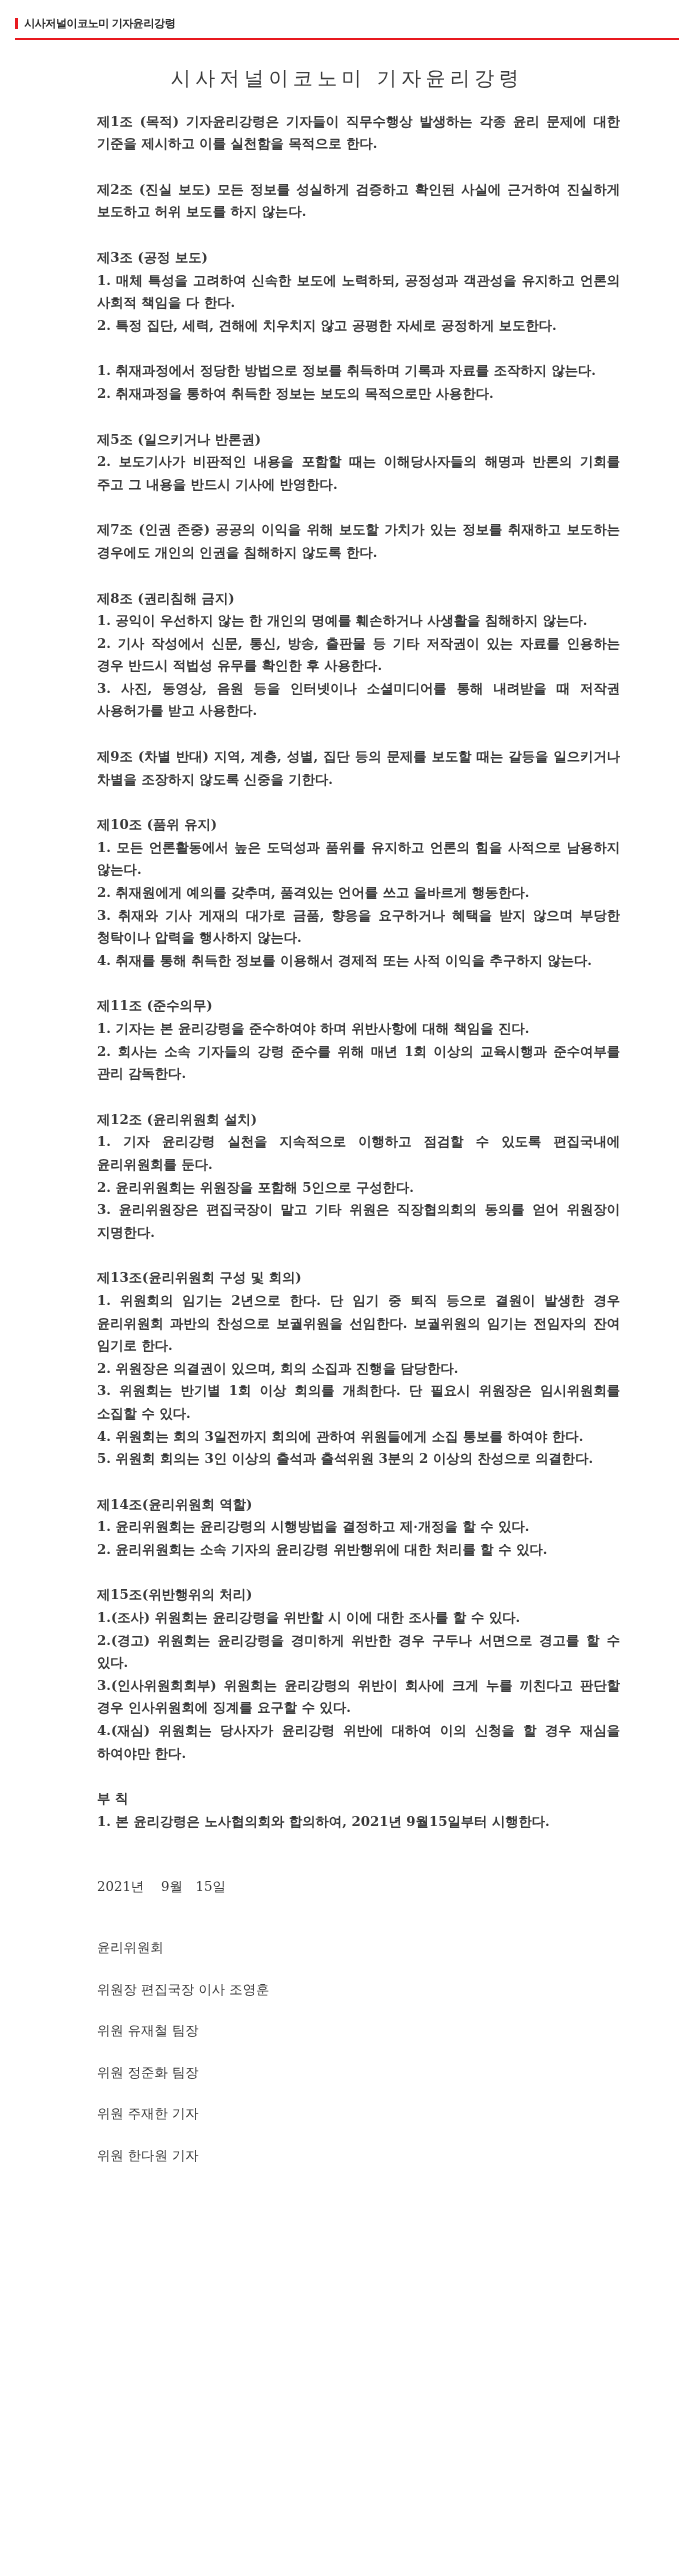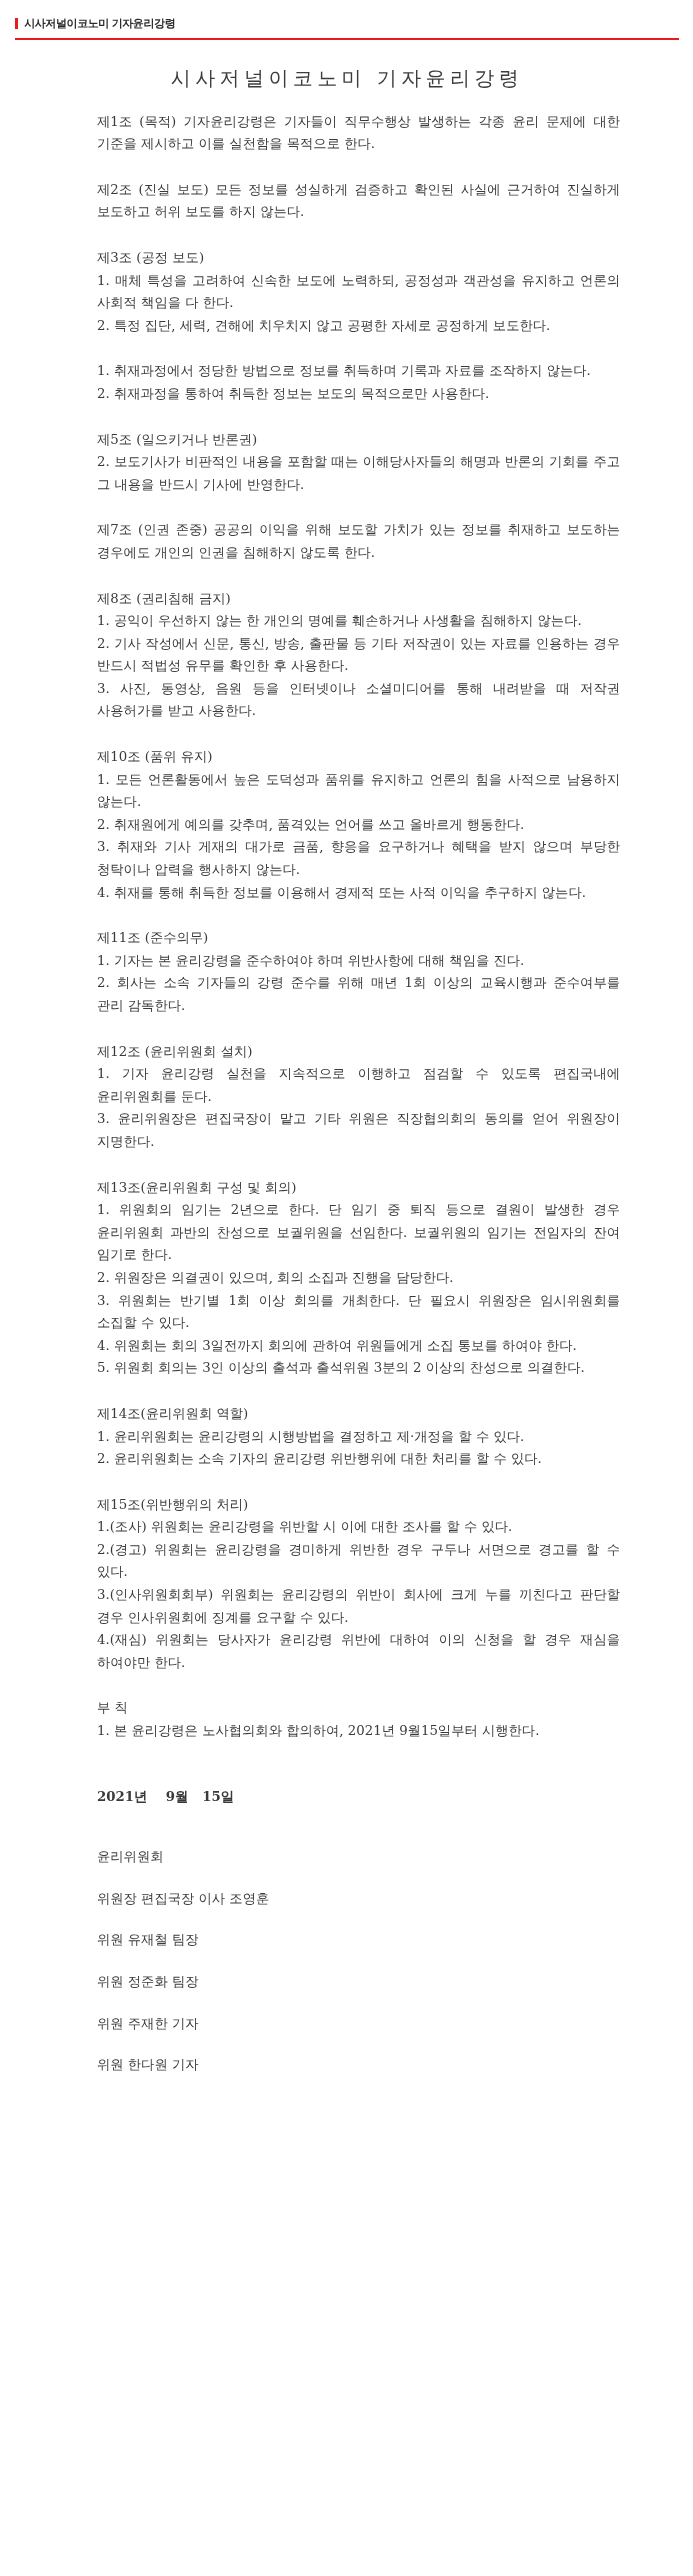--- a/index.html
+++ b/index.html
@@ -59,25 +59,25 @@
     line-height: 1.7;
     text-align: justify;
     word-break: keep-all;
     overflow-wrap: break-word;
   }
   .article {
     margin: 0 0 23px 0;
   }
   .article p {
     margin: 0;
+    font-weight: bold;
   }
   .doc-date {
     margin-top: 43px;
     white-space: pre-wrap;
-    font-weight: bold;
   }
   .signatures {
     margin-top: 38px;
   }
   .sig-line {
     margin: 0 0 19px 0;
   }
 </style>
 </head>
 <body>
@@ -116,34 +116,38 @@
         <div class="article">
           <p>제7조 (인권 존중) 공공의 이익을 위해 보도할 가치가 있는 정보를 취재하고 보도하는 경우에도 개인의 인권을 침해하지 않도록 한다.</p>
         </div>
         <div class="article">
           <p>제8조 (권리침해 금지)</p>
           <p>1. 공익이 우선하지 않는 한 개인의 명예를 훼손하거나 사생활을 침해하지 않는다.</p>
           <p>2. 기사 작성에서 신문, 통신, 방송, 출판물 등 기타 저작권이 있는 자료를 인용하는 경우 반드시 적법성 유무를 확인한 후 사용한다.</p>
           <p>3. 사진, 동영상, 음원 등을 인터넷이나 소셜미디어를 통해 내려받을 때 저작권 사용허가를 받고 사용한다.</p>
         </div>
         <div class="article">
+          <p>제9조 (차별 반대) 지역, 계층, 성별, 집단 등의 문제를 보도할 때는 갈등을 일으키거나 차별을 조장하지 않도록 신중을 기한다.</p>
+        </div>
+        <div class="article">
           <p>제10조 (품위 유지)</p>
           <p>1. 모든 언론활동에서 높은 도덕성과 품위를 유지하고 언론의 힘을 사적으로 남용하지 않는다.</p>
           <p>2. 취재원에게 예의를 갖추며, 품격있는 언어를 쓰고 올바르게 행동한다.</p>
           <p>3. 취재와 기사 게재의 대가로 금품, 향응을 요구하거나 혜택을 받지 않으며 부당한 청탁이나 압력을 행사하지 않는다.</p>
           <p>4. 취재를 통해 취득한 정보를 이용해서 경제적 또는 사적 이익을 추구하지 않는다.</p>
         </div>
         <div class="article">
           <p>제11조 (준수의무)</p>
           <p>1. 기자는 본 윤리강령을 준수하여야 하며 위반사항에 대해 책임을 진다.</p>
           <p>2. 회사는 소속 기자들의 강령 준수를 위해 매년 1회 이상의 교육시행과 준수여부를 관리 감독한다.</p>
         </div>
         <div class="article">
           <p>제12조 (윤리위원회 설치)</p>
           <p>1. 기자 윤리강령 실천을 지속적으로 이행하고 점검할 수 있도록 편집국내에 윤리위원회를 둔다.</p>
+          <p>2. 윤리위원회는 위원장을 포함해 5인으로 구성한다.</p>
           <p>3. 윤리위원장은 편집국장이 맡고 기타 위원은 직장협의회의 동의를 얻어 위원장이 지명한다.</p>
         </div>
         <div class="article">
           <p>제13조(윤리위원회 구성 및 회의)</p>
           <p>1. 위원회의 임기는 2년으로 한다. 단 임기 중 퇴직 등으로 결원이 발생한 경우 윤리위원회 과반의 찬성으로 보궐위원을 선임한다. 보궐위원의 임기는 전임자의 잔여 임기로 한다.</p>
           <p>2. 위원장은 의결권이 있으며, 회의 소집과 진행을 담당한다.</p>
           <p>3. 위원회는 반기별 1회 이상 회의를 개최한다. 단 필요시 위원장은 임시위원회를 소집할 수 있다.</p>
           <p>4. 위원회는 회의 3일전까지 회의에 관하여 위원들에게 소집 통보를 하여야 한다.</p>
           <p>5. 위원회 회의는 3인 이상의 출석과 출석위원 3분의 2 이상의 찬성으로 의결한다.</p>
         </div>

